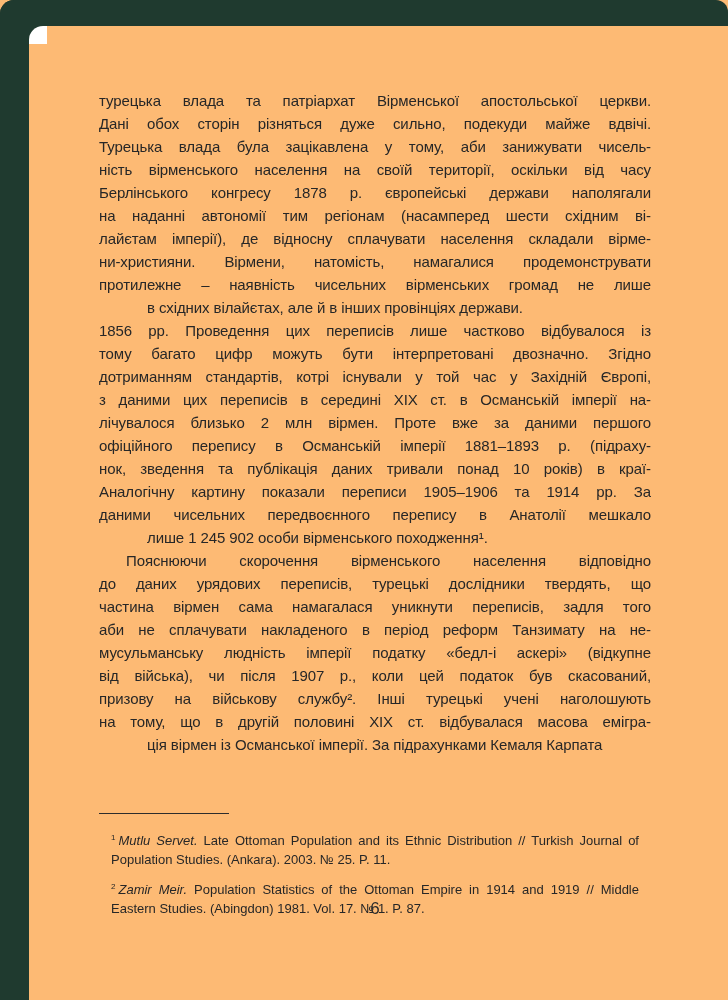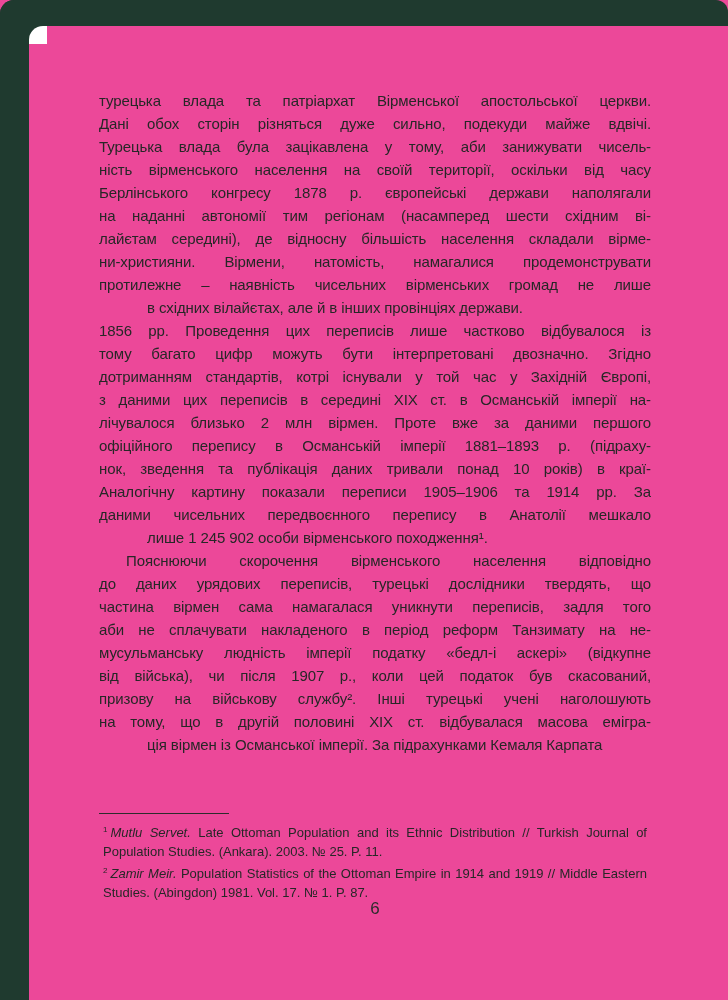--- a/index.html
+++ b/index.html
@@ -4,21 +4,21 @@
 <style>
   html, body { margin: 0; padding: 0; }
   body {
     width: 728px; height: 1000px;
     background: #ffffff;
     font-family: "Liberation Sans", "DejaVu Sans", sans-serif;
   }
   .page {
     position: relative;
     width: 728px; height: 1000px;
-    background: #ec4899;
+    background: #fdba74;
     overflow: hidden;
   }
   
   .edge-top {
     position: absolute; top: 0; left: 0; right: 0; height: 26px;
     background: var(--edge, #1f3a2f);
     border-radius: 14px 12px 0 0;
   }
   .edge-left {
     position: absolute; top: 0; left: 0; bottom: 0; width: 29px;
@@ -49,21 +49,21 @@
   
   .footnote-sep {
     position: absolute; left: 99px; top: 813px; width: 130px;
     border-top: 1.5px solid #2c2c2c;
   }
   .footnotes {
     position: absolute; left: 99px; top: 820px; width: 552px;
     font-size: 13px; line-height: 18.5px; color: #272727;
   }
   .footnote {
-    margin: 4px; text-align: justify;
+    margin: 12px; text-align: justify;
   }
   .footnote em { font-style: italic; }
   .footnote sup { margin-right: 3px; }
   
   .page-number {
     position: absolute; left: 99px; top: 899px; width: 552px;
     text-align: center; font-size: 17px; color: #2c2c2c;
   }
 </style>
 </head>
@@ -74,21 +74,21 @@
   <div class="edge-left"></div>
   <div class="corner-notch"></div>
 
   <main class="text-block" id="body-text">
       <div class="line">турецька влада та патріархат Вірменської апостольської церкви.</div>
       <div class="line">Дані обох сторін різняться дуже сильно, подекуди майже вдвічі.</div>
       <div class="line">Турецька влада була зацікавлена у тому, аби занижувати чисель-</div>
       <div class="line">ність вірменського населення на своїй території, оскільки від часу</div>
       <div class="line">Берлінського конгресу 1878 р. європейські держави наполягали</div>
       <div class="line">на наданні автономії тим регіонам (насамперед шести східним ві-</div>
-      <div class="line">лайєтам середині), де відносну більшість населення складали вірме-</div>
+      <div class="line">лайєтам імперії), де відносну сплачувати населення складали вірме-</div>
       <div class="line">ни-християни. Вірмени, натомість, намагалися продемонструвати</div>
       <div class="line">протилежне – наявність чисельних вірменських громад не лише</div>
       <div class="line last">в східних вілайєтах, але й в інших провінціях держави.</div>
       <div class="line">1856 рр. Проведення цих переписів лише частково відбувалося із</div>
       <div class="line">тому багато цифр можуть бути інтерпретовані двозначно. Згідно</div>
       <div class="line">дотриманням стандартів, котрі існували у той час у Західній Європі,</div>
       <div class="line">з даними цих переписів в середині XIX ст. в Османській імперії на-</div>
       <div class="line">лічувалося близько 2 млн вірмен. Проте вже за даними першого</div>
       <div class="line">офіційного перепису в Османській імперії 1881–1893 р. (підраху-</div>
       <div class="line">нок, зведення та публікація даних тривали понад 10 років) в краї-</div>

